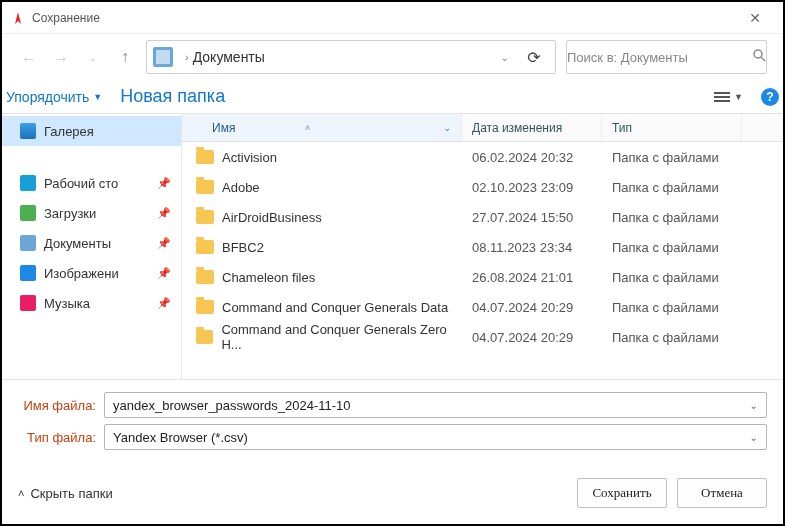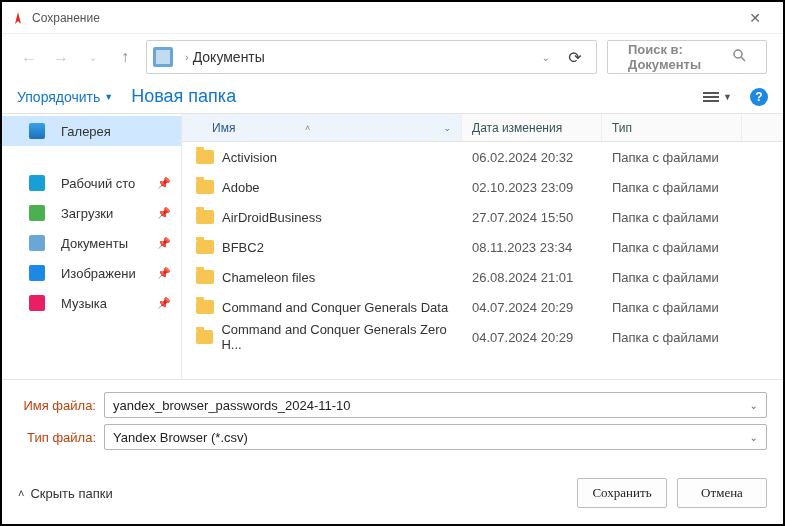--- a/index.html
+++ b/index.html
@@ -12,33 +12,33 @@
   .navbar { display: flex; align-items: center; height: 46px; padding: 10px 16px; gap: 10px; }
   .navbtn { width: 22px; height: 22px; display: inline-flex; align-items: center; justify-content: center; color: #888; }
   .navbtn.disabled { color: #ccc; }
   .pathbox { flex: 1; display: flex; align-items: center; border: 1px solid #d0d0d0; height: 34px; border-radius: 2px; padding: 0 6px; }
   .pathbox .foldericon { width: 20px; height: 20px; background: #6aa6d6; display: inline-block; margin-right: 8px; border-radius: 2px; position: relative; }
   .pathbox .foldericon::after { content:''; position:absolute; inset:3px; background:#fff; opacity:.6; }
   .pathbox .chevron { color: #888; margin: 0 4px; font-size: 11px; }
   .pathbox .loc { font-size: 14px; color: #333; flex: 1; }
   .pathbox .dropdown { color: #888; font-size: 10px; }
   .refreshbtn { width: 30px; text-align: center; color: #444; margin-left: 4px; }
-  .searchbox { width: 160px; border: 1px solid #d0d0d0; height: 34px; display: flex; align-items: center; padding: 0 20px; border-radius: 2px; font-weight: bold; }
+  .searchbox { width: 201px; border: 1px solid #d0d0d0; height: 34px; display: flex; align-items: center; padding: 0 0; border-radius: 2px; }
   .searchbox .ph { font-size: 13px; color: #888; flex: 1; }
   .searchbox .sicon { color: #888; }
-  .toolbar { display: flex; align-items: center; height: 34px; padding: 0 15px; gap: 18px; border-bottom: 1px solid #e3e3e3; }
+  .toolbar { display: flex; align-items: center; height: 34px; padding: 0 4px; gap: 18px; border-bottom: 1px solid #e3e3e3; }
   .toolbar .org { color: #1177cc; font-size: 14px; display: flex; align-items: center; gap: 4px; }
   .toolbar .newf { color: #1177cc; font-size: 18px; }
   .toolbar .spacer { flex: 1; }
   .toolbar .viewbtn { display: flex; align-items: center; gap: 4px; color: #555; }
   .toolbar .help { width: 18px; height: 18px; border-radius: 50%; background: #1e88e5; color: #fff; font-size: 12px; display: inline-flex; align-items: center; justify-content: center; font-weight: bold; }
   .body { flex: 1; display: flex; overflow: hidden; }
   .sidebar { width: 180px; border-right: 1px solid #e8e8e8; display: flex; flex-direction: column; }
   .sb-group { padding: 2px 0; }
-  .sb-item { display: flex; align-items: center; height: 30px; padding: 0 10px 0 27px; font-size: 13px; color: #333; gap: 16px; white-space: nowrap; overflow: hidden; }
+  .sb-item { display: flex; align-items: center; height: 30px; padding: 0 10px 0 18px; font-size: 13px; color: #333; gap: 8px; white-space: nowrap; overflow: hidden; }
   .sb-item.selected { background: #cfe8ff; }
   .sb-item .ico { width: 16px; height: 16px; display: inline-block; border-radius: 2px; }
   .sb-item .pin { color: #999; font-size: 11px; margin-left: auto; }
   .sb-sep { height: 18px; }
   .filepane { flex: 1; display: flex; flex-direction: column; overflow: hidden; }
   .colheaders { display: flex; border-bottom: 1px solid #e3e3e3; background: #fafafa; height: 28px; align-items: center; font-size: 12px; color: #355; }
   .colheaders .ch { padding: 8px 10px; border-right: 1px solid #eee; height: 100%; display: flex; align-items: center; gap: 6px; }
   .ch-name { width: 280px; background: #eef4fb; color: #2a5a8a; }
   .ch-date { width: 140px; }
   .ch-type { width: 140px; }

